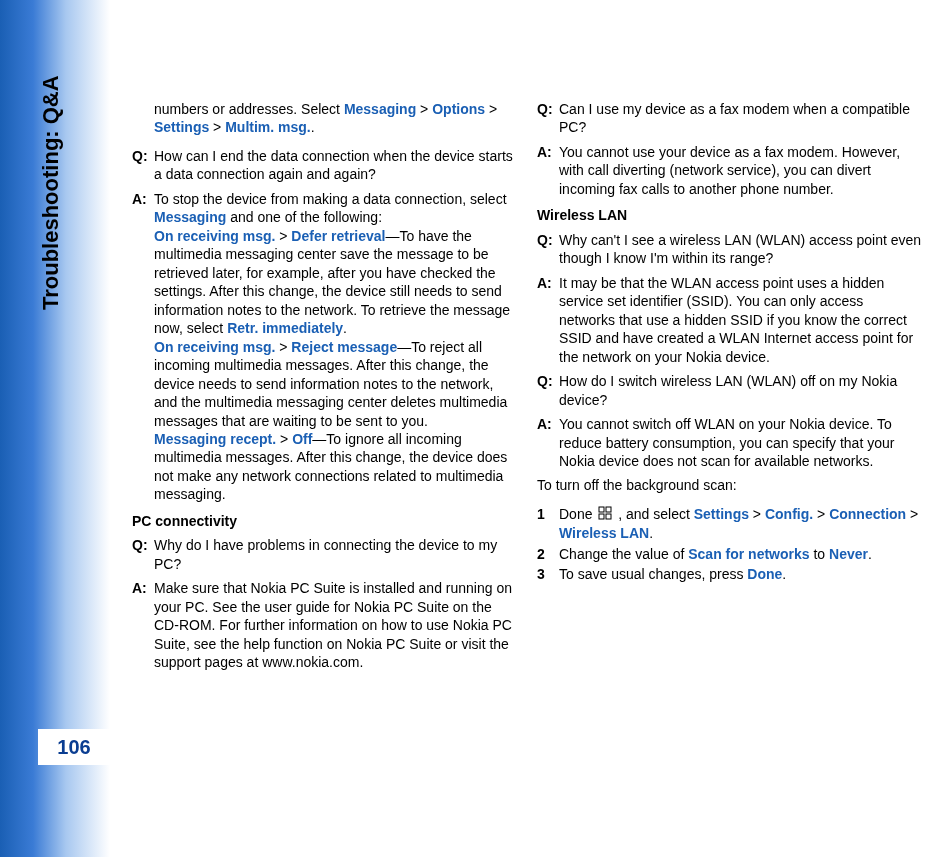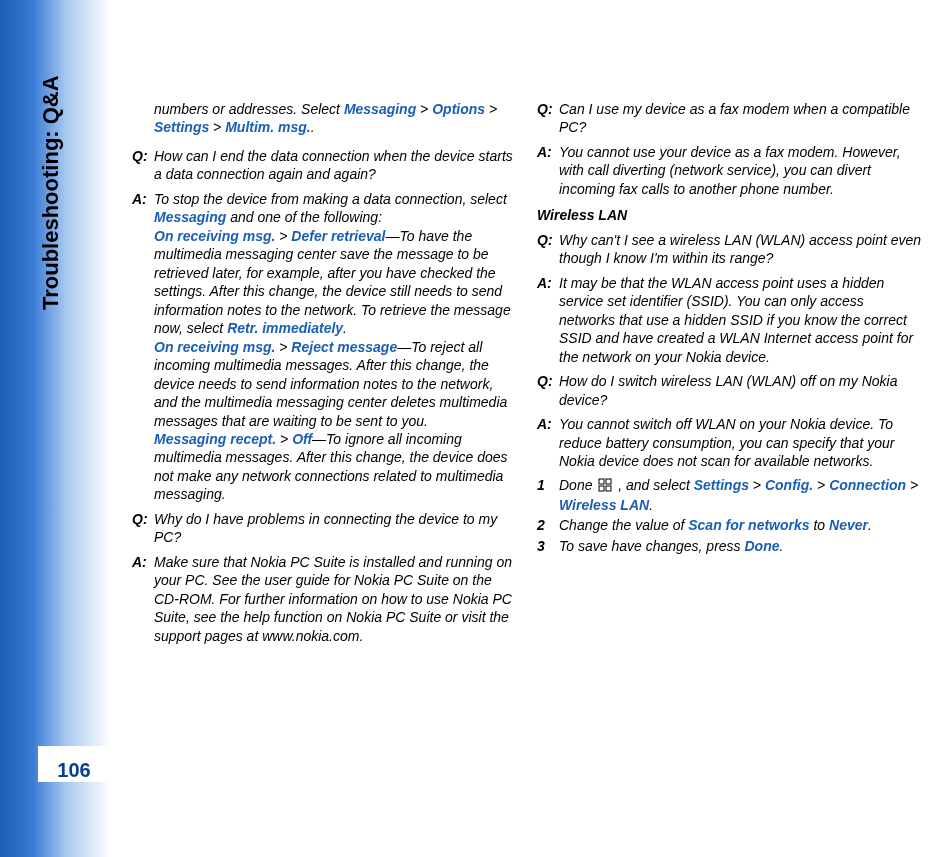--- a/index.html
+++ b/index.html
@@ -35,41 +35,40 @@
     transform: rotate(-90deg);
     transform-origin: left top;
     font-size: 22px;
     font-weight: bold;
     color: #000;
     white-space: nowrap;
   }
   .page-num-box {
     position: absolute;
     left: 38px;
-    bottom: 75px;
+    bottom: 92px;
     width: 72px;
     height: 36px;
     background: #fff;
     display: flex;
-    align-items: flex-end;
+    align-items: center;
     justify-content: center;
   }
   .page-num {
     font-size: 20px;
     font-weight: bold;
     color: #0a3d91;
   }
   .content {
     position: absolute;
     left: 132px;
     top: 100px;
     width: 790px;
     display: flex;
     gap: 20px;
-    font-style: italic;
   }
   .col {
     width: 388px;
     line-height: 1.32;
   }
   .para {
     margin-bottom: 10px;
   }
   .qa-block {
     display: flex;
@@ -139,20 +138,21 @@
     <div class="qa-block">
       <div class="qa-label">A:</div>
       <div class="qa-body">
         <span>To stop the device from making a data connection, select </span><span class="kw">Messaging</span><span> and one of the following:</span><br>
         <span class="kw">On receiving msg.</span><span> &gt; </span><span class="kw">Defer retrieval</span><span>—To have the multimedia messaging center save the message to be retrieved later, for example, after you have checked the settings. After this change, the device still needs to send information notes to the network. To retrieve the message now, select </span><span class="kw">Retr. immediately</span><span>.</span><br>
         <span class="kw">On receiving msg.</span><span> &gt; </span><span class="kw">Reject message</span><span>—To reject all incoming multimedia messages. After this change, the device needs to send information notes to the network, and the multimedia messaging center deletes multimedia messages that are waiting to be sent to you.</span><br>
         <span class="kw">Messaging recept.</span><span> &gt; </span><span class="kw">Off</span><span>—To ignore all incoming multimedia messages. After this change, the device does not make any network connections related to multimedia messaging.</span>
       </div>
     </div>
 
+    <div class="sec-title">PC connectivity</div>
 
     <div class="qa-block">
       <div class="qa-label">Q:</div>
       <div class="qa-body">Why do I have problems in connecting the device to my PC?</div>
     </div>
 
     <div class="qa-block">
       <div class="qa-label">A:</div>
       <div class="qa-body">Make sure that Nokia PC Suite is installed and running on your PC. See the user guide for Nokia PC Suite on the CD-ROM. For further information on how to use Nokia PC Suite, see the help function on Nokia PC Suite or visit the support pages at www.nokia.com.</div>
     </div>
@@ -185,20 +185,21 @@
     <div class="qa-block">
       <div class="qa-label">Q:</div>
       <div class="qa-body">How do I switch wireless LAN (WLAN) off on my Nokia device?</div>
     </div>
 
     <div class="qa-block">
       <div class="qa-label">A:</div>
       <div class="qa-body">You cannot switch off WLAN on your Nokia device. To reduce battery consumption, you can specify that your Nokia device does not scan for available networks.</div>
     </div>
 
+    <div class="para">To turn off the background scan:</div>
 
     <div class="num-list">
       <div class="num-item">
         <div class="n">1</div>
         <div class="t">
           <span>Done </span><span class="icon-key"><svg width="14" height="14" viewBox="0 0 14 14">
                 <rect x="1" y="1" width="5" height="5" fill="none" stroke="#000" stroke-width="1"></rect>
                 <rect x="8" y="1" width="5" height="5" fill="none" stroke="#000" stroke-width="1"></rect>
                 <rect x="1" y="8" width="5" height="5" fill="none" stroke="#000" stroke-width="1"></rect>
                 <rect x="8" y="8" width="5" height="5" fill="none" stroke="#000" stroke-width="1"></rect>
@@ -207,20 +208,20 @@
       </div>
       <div class="num-item">
         <div class="n">2</div>
         <div class="t">
           <span>Change the value of </span><span class="kw">Scan for networks</span><span> to </span><span class="kw">Never</span><span>.</span>
         </div>
       </div>
       <div class="num-item">
         <div class="n">3</div>
         <div class="t">
-          <span>To save have changes, press </span><span class="kw">Done</span><span>.</span>
+          <span>To save usual changes, press </span><span class="kw">Done</span><span>.</span>
         </div>
       </div>
     </div>
 
 
   </div>
 </div>
 
 </body></html>

